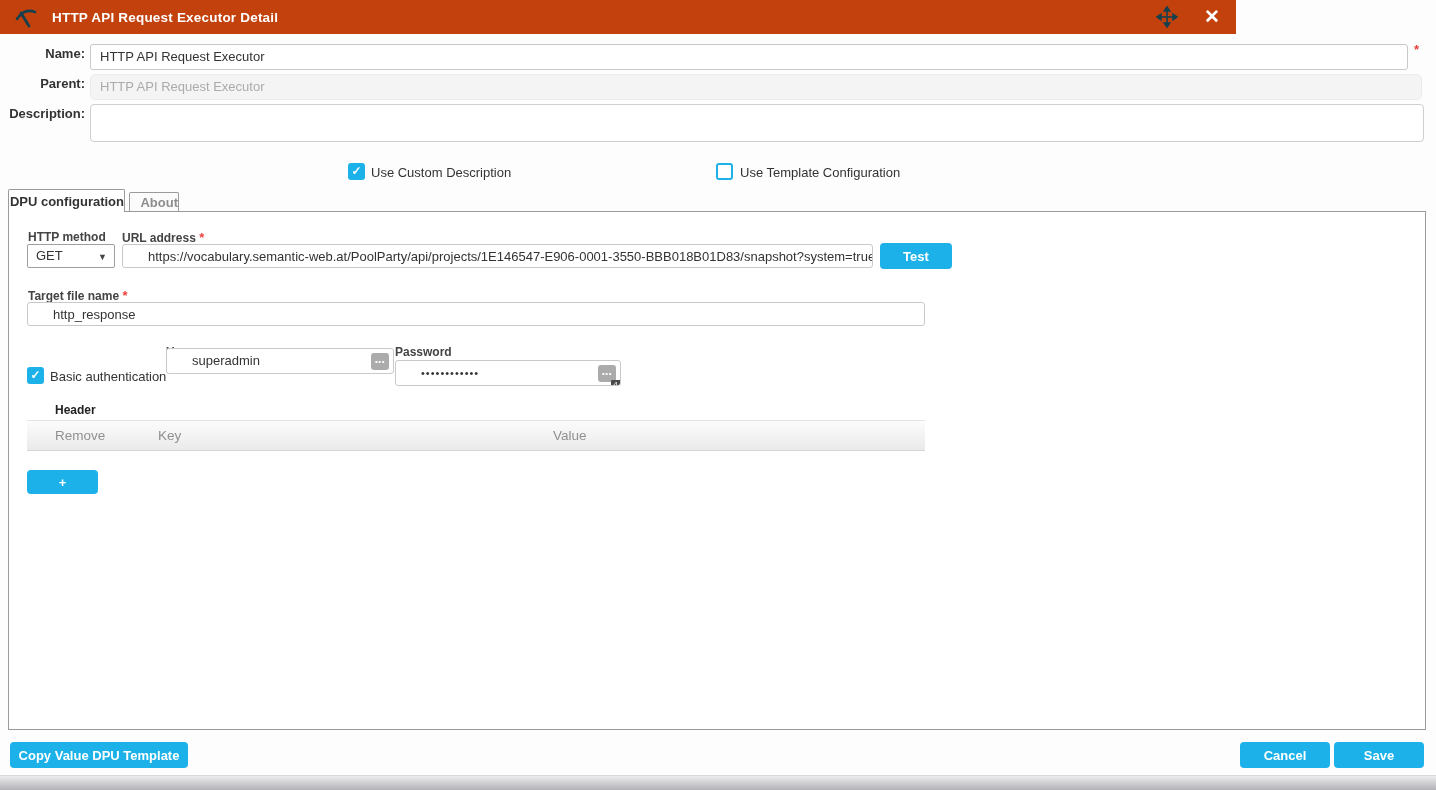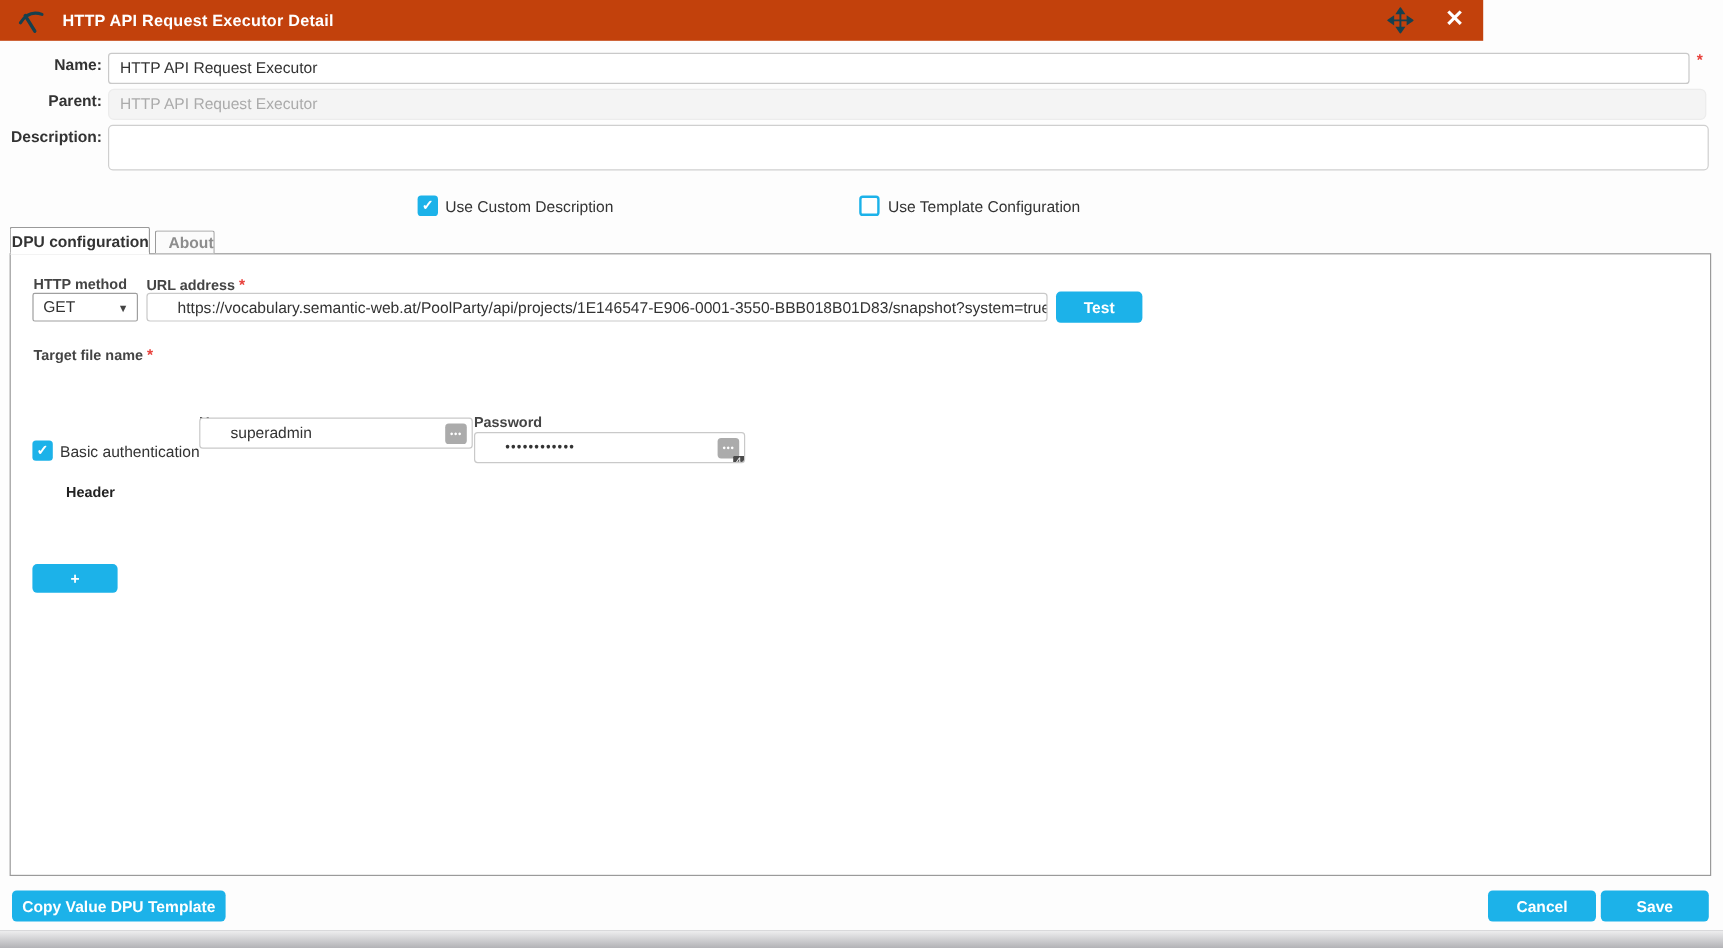--- a/index.html
+++ b/index.html
@@ -117,38 +117,44 @@
   <div class="slabel" style="left:122px; top:230px;"><span>URL address</span>&nbsp;<span class="req">*</span></div>
 
   <div class="select">
     <span>GET</span>
     <span class="arrow">▼</span>
   </div>
   <div class="pinput" style="left:122px; top:244px; width:751px; height:24px;">https://vocabulary.semantic-web.at/PoolParty/api/projects/1E146547-E906-0001-3550-BBB018B01D83/snapshot?system=true</div>
   <button class="btn" style="left:880px; top:243px; width:72px; height:26px;">Test</button>
 
   <div class="slabel" style="left:28px; top:288px;"><span>Target file name</span>&nbsp;<span class="req">*</span></div>
+  <div class="pinput" style="left:27px; top:302px; width:898px; height:24px;">http_response</div>
 
   <div class="slabel" style="left:166px; top:345px;">User name</div>
   <div class="slabel" style="left:395px; top:345px;">Password</div>
 
   <div class="cb on" style="left:27px; top:367px;">✓</div>
   <div class="cblabel" style="left:50px; top:369px;">Basic authentication</div>
 
   <div class="pinput" style="left:166px; top:348px; width:228px; height:26px;">
     <span>superadmin</span>
     <span class="mgr-ic">•••</span>
   </div>
   <div class="pinput" style="left:395px; top:360px; width:226px; height:26px; letter-spacing:1px; font-size:11px;">
     <span>••••••••••••</span>
     <span class="mgr-ic">•••</span>
     <span class="mgr-badge">4</span>
   </div>
 
   <div class="slabel" style="left:28px; top:403px; color:#222;padding-left:27px;">Header</div>
+  <div class="htable">
+    <span class="col" style="left:28px;">Remove</span>
+    <span class="col" style="left:131px;">Key</span>
+    <span class="col" style="left:526px;">Value</span>
+  </div>
 
   <button class="btn" style="left:27px; top:470px; width:71px; height:24px;">+</button>
 
   <button class="btn" style="left:10px; top:742px; width:178px; height:26px;">Copy Value DPU Template</button>
   <button class="btn" style="left:1240px; top:742px; width:90px; height:26px;">Cancel</button>
   <button class="btn" style="left:1334px; top:742px; width:90px; height:26px;">Save</button>
 
   <div class="bottom-strip"></div>
 </div>
 

